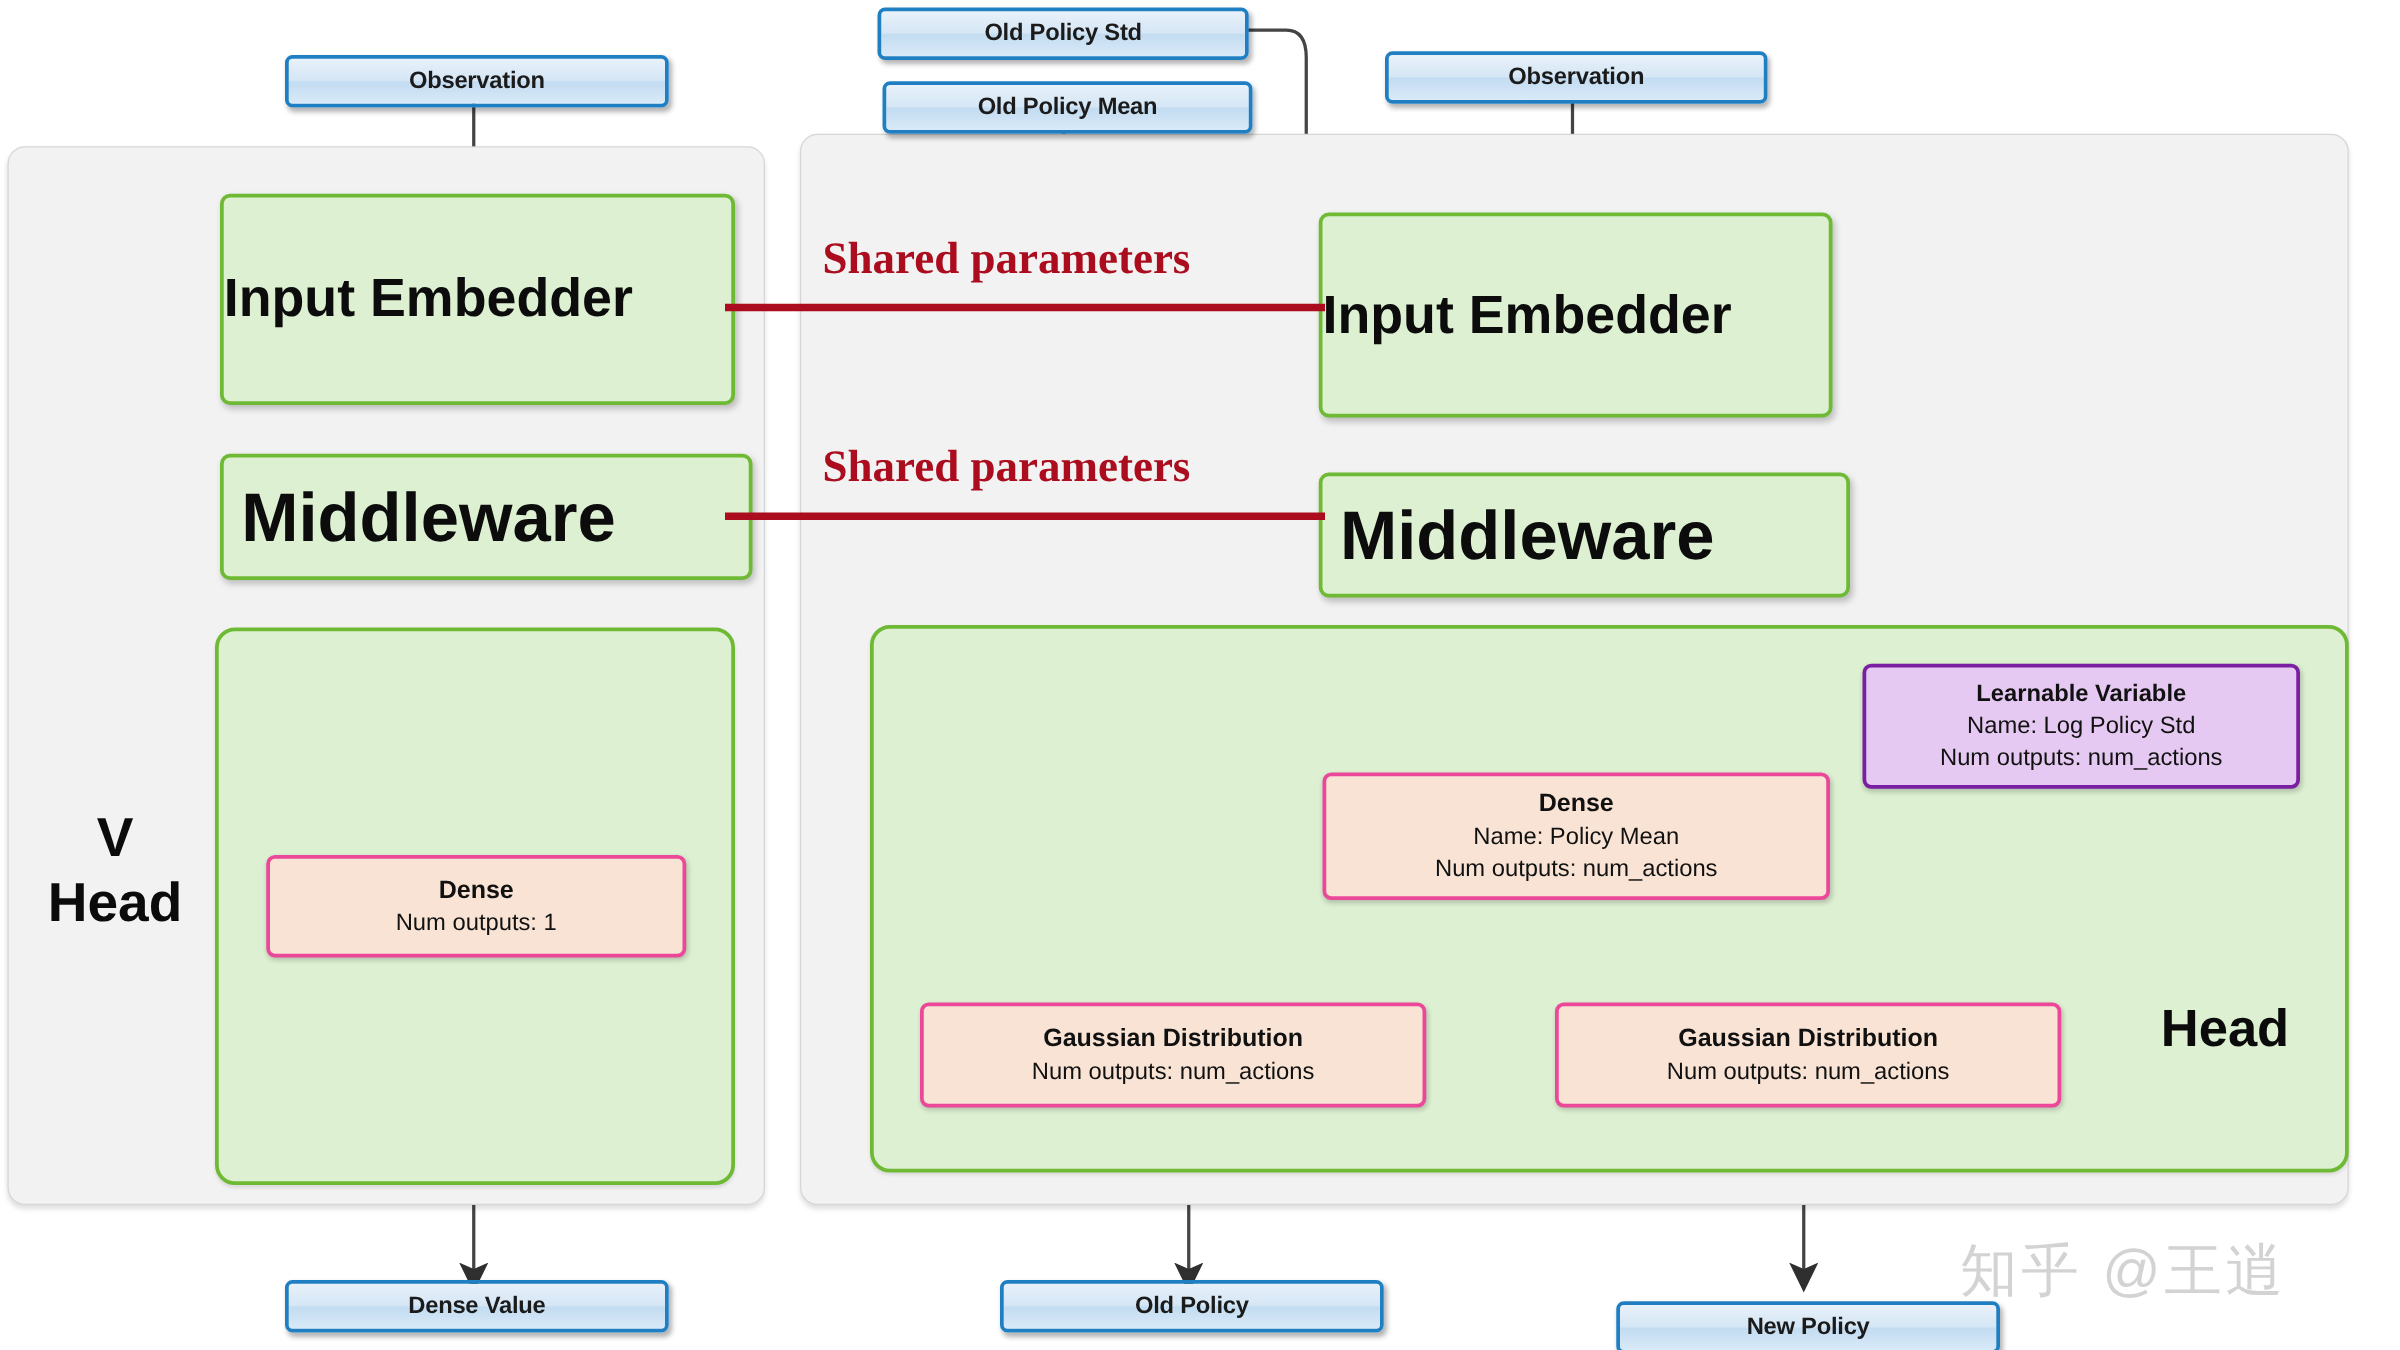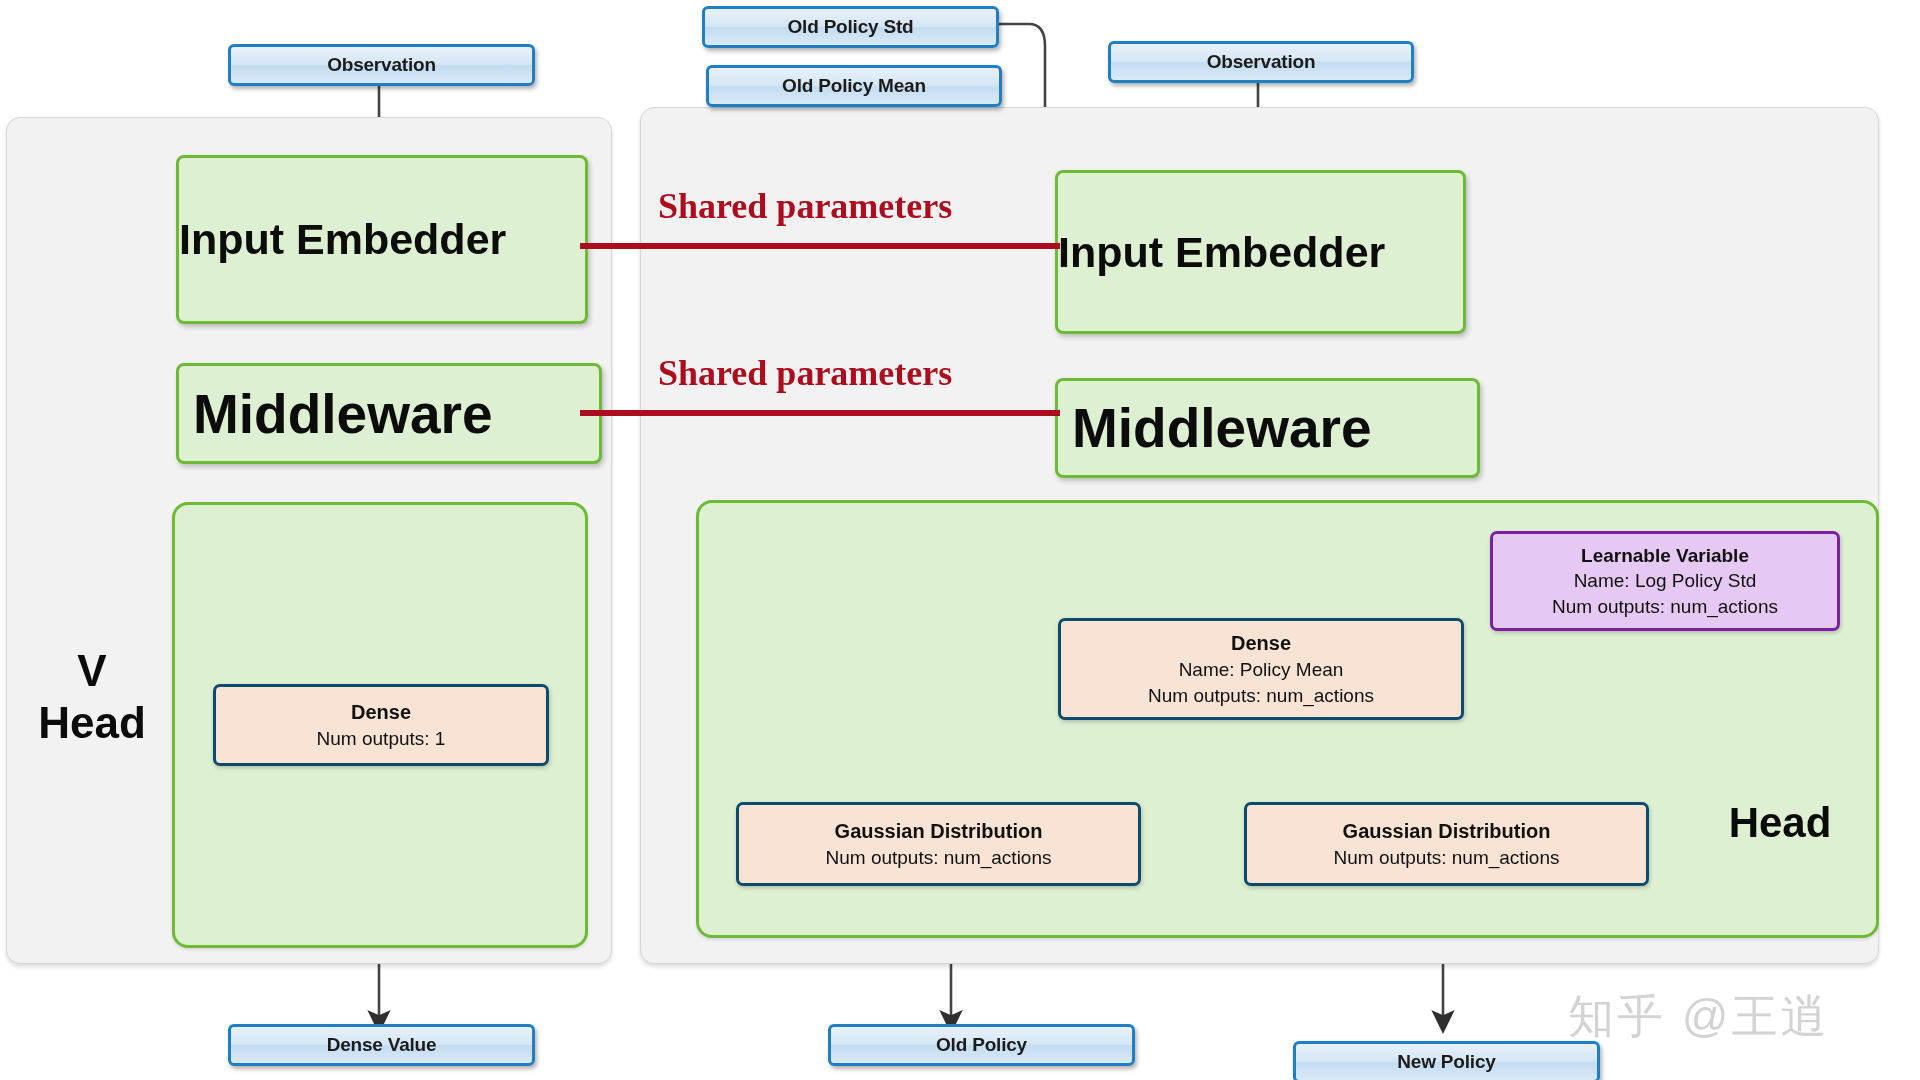--- a/index.html
+++ b/index.html
@@ -62,21 +62,21 @@
     font-weight: bold;
     color: #0c0c0c;
   }
   .mod-box.big   { font-size: 43px; }
   .mod-box.small { font-size: 55px; padding-left: 14px; }
 
   
   .op-box {
     position: absolute;
     background: #f8e3d4;
-    border: 3px solid #0c4a6e;
+    border: 3px solid #ec4899;
     border-radius: 7px;
     box-shadow: 1px 2px 4px rgba(0,0,0,0.20);
     display: flex;
     flex-direction: column;
     align-items: center;
     justify-content: center;
     color: #111111;
     text-align: left;
     line-height: 1.35;
   }
@@ -271,21 +271,21 @@
 
   <div class="shared-text" style="left:658px; top:352px;">
     <span>Shared parameters</span>
   </div>
   <div class="shared-line" style="left:580px; top:410px; width:480px;"></div>
 
   <div class="io-box" style="left:228px; top:1024px; width:301px; height:36px;">
     <span>Dense Value</span>
   </div>
 
-  <div class="io-box" style="left:828px; top:1024px; width:301px; height:36px;align-items:center;">
+  <div class="io-box" style="left:800px; top:1024px; width:301px; height:36px;align-items:center;">
     <span>Old Policy</span>
   </div>
 
   <div class="io-box" style="left:1293px; top:1024px; width:301px; height:36px;margin-top:17px;">
     <span>New Policy</span>
   </div>
 
   <div class="watermark" style="left:1568px; top:986px;">
     <span>知乎 @王逍</span>
   </div>

